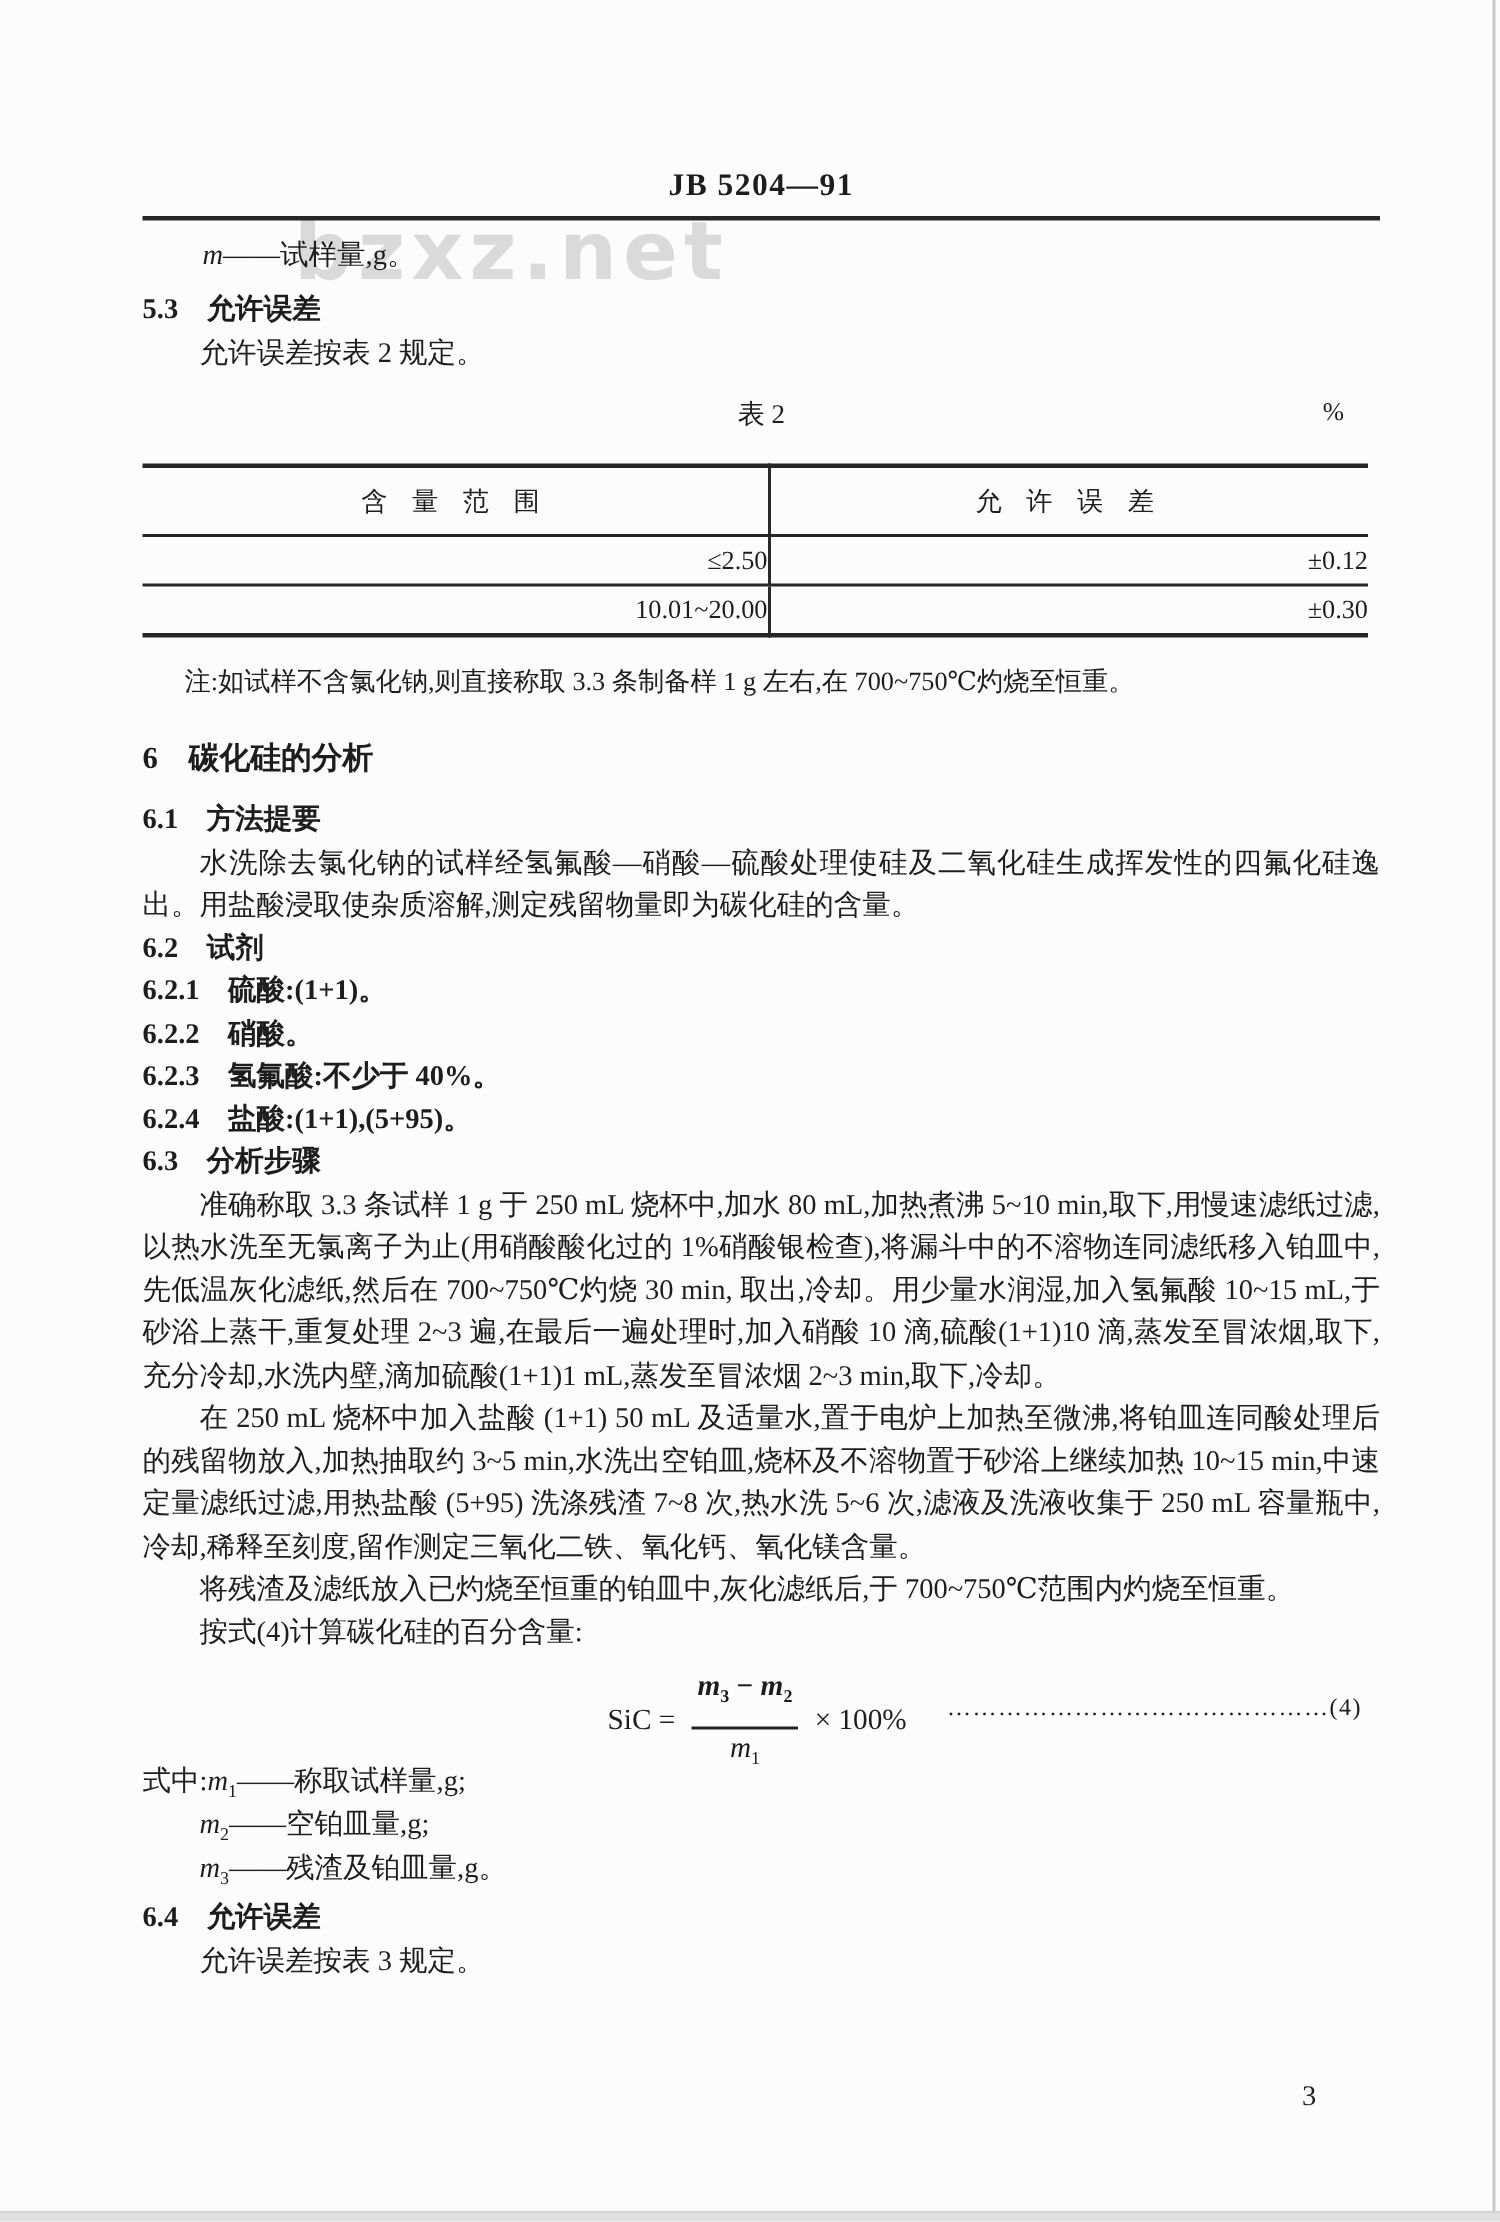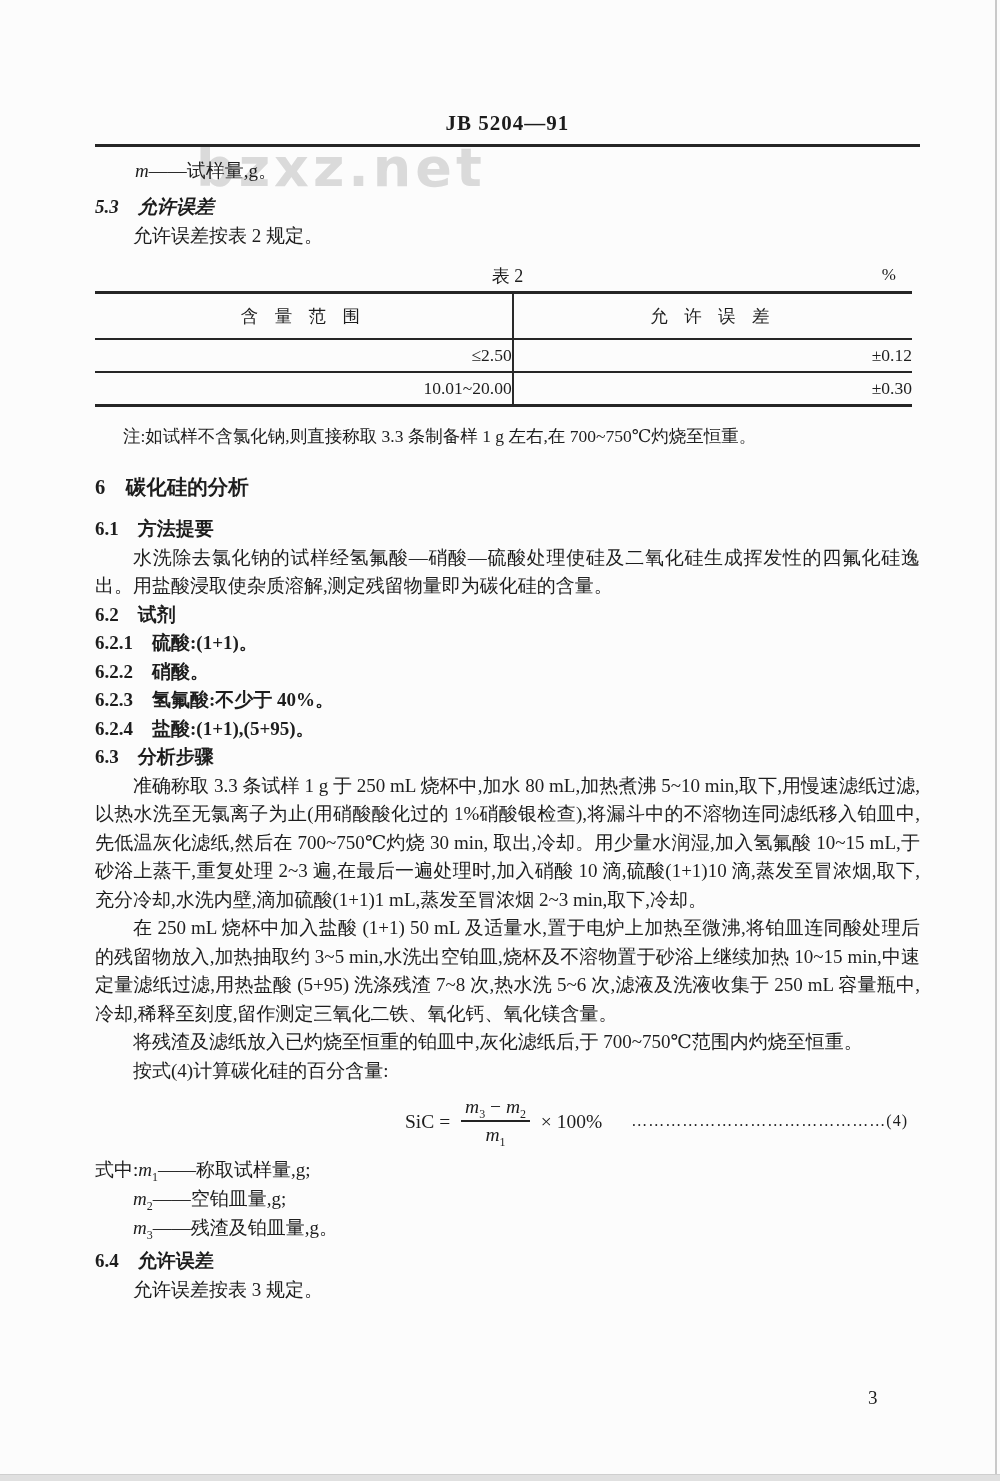--- a/index.html
+++ b/index.html
@@ -13,40 +13,40 @@
     font-family:"DejaVu Sans","Liberation Sans",sans-serif;
     font-weight:bold;font-size:54px;letter-spacing:4px;color:#dadada;
     user-select:none;
   }
   .content{position:relative;z-index:1;padding:0 80px 0 95px;}
   .doc-header{padding-top:111px;text-align:center;font-size:21px;font-weight:bold;letter-spacing:1px;}
   .header-rule{margin-top:8px;height:3px;background:#262626;}
   .m-def{margin-top:10px;padding-left:40px;font-size:19px;line-height:28px;}
   .ivar{font-style:italic;font-family:"Liberation Serif","DejaVu Serif",serif;}
   .h2{font-size:19px;font-weight:bold;line-height:28.5px;margin:0;}
-  .s53-heading{margin-top:8px;font-style:italic;}
+  .s53-heading{margin-top:8px;}
   .plain{font-size:19px;line-height:28.5px;margin:0;}
   .lead{padding-left:38px;}
   .table-caption{margin-top:14px;position:relative;text-align:center;font-size:18px;height:25px;}
   .tc-unit{position:absolute;right:24px;top:1px;font-size:17px;}
-  table.t2{width:817px;border-collapse:collapse;table-layout:fixed;margin-top:2px;
+  table.t2{width:817px;border-collapse:collapse;table-layout:fixed;margin-top:20px;
     border-top:3px solid #262626;border-bottom:3px solid #262626;}
   .t2 th,.t2 td{text-align:center;padding:0;font-weight:normal;font-size:17.5px;color:#1d1d1d;}
   .t2 thead th{height:44px;letter-spacing:6px;border-bottom:2px solid #262626;}
   .t2 td{height:31px;text-align:right;}
   .t2 tbody tr{border-bottom:2px solid #262626;}
   .t2 tbody tr:last-child{border-bottom:none;}
   .t2 th:first-child,.t2 td:first-child{border-right:2px solid #2a2a2a;width:51%;}
   .note{margin-top:16px;padding-left:28px;font-size:17.5px;line-height:26px;}
   .h1{margin:24px 0 14px;font-size:20.5px;font-weight:bold;}
   .para{margin:0;font-size:19px;line-height:28.5px;text-align:justify;text-indent:2em;}
   .formula-row{position:relative;height:64px;margin-top:6px;}
   .formula{position:absolute;left:310px;top:8px;font-size:19.5px;white-space:nowrap;}
   .frac{display:inline-block;vertical-align:middle;text-align:center;margin:0 6px;position:relative;top:-3px;}
-  .fnum{display:block;border-bottom:2px solid #222;padding:0 4px 2px;}
+  .fnum{display:block;border-bottom:2px solid #222;padding:0 4px 15px;font-weight:bold;}
   .fden{display:block;padding-top:2px;}
   sub{font-size:12px;line-height:0;}
   .fdots{position:absolute;right:12px;top:21px;font-size:16px;letter-spacing:1px;white-space:nowrap;}
   .def-line{font-size:19px;line-height:29px;}
   .def-indent{padding-left:38px;}
   .s64-heading{margin-top:5px;}
   .page-number{position:absolute;left:868px;top:1387px;font-size:19px;z-index:1;}
   .right-edge{position:absolute;top:0;right:3px;width:2px;height:100%;background:#c9c9c9;z-index:2;}
   .bottom-edge{position:absolute;left:0;bottom:0;width:100%;height:6px;background:#e0e0e0;border-top:1px solid #cfcfcf;z-index:2;}
 </style>

